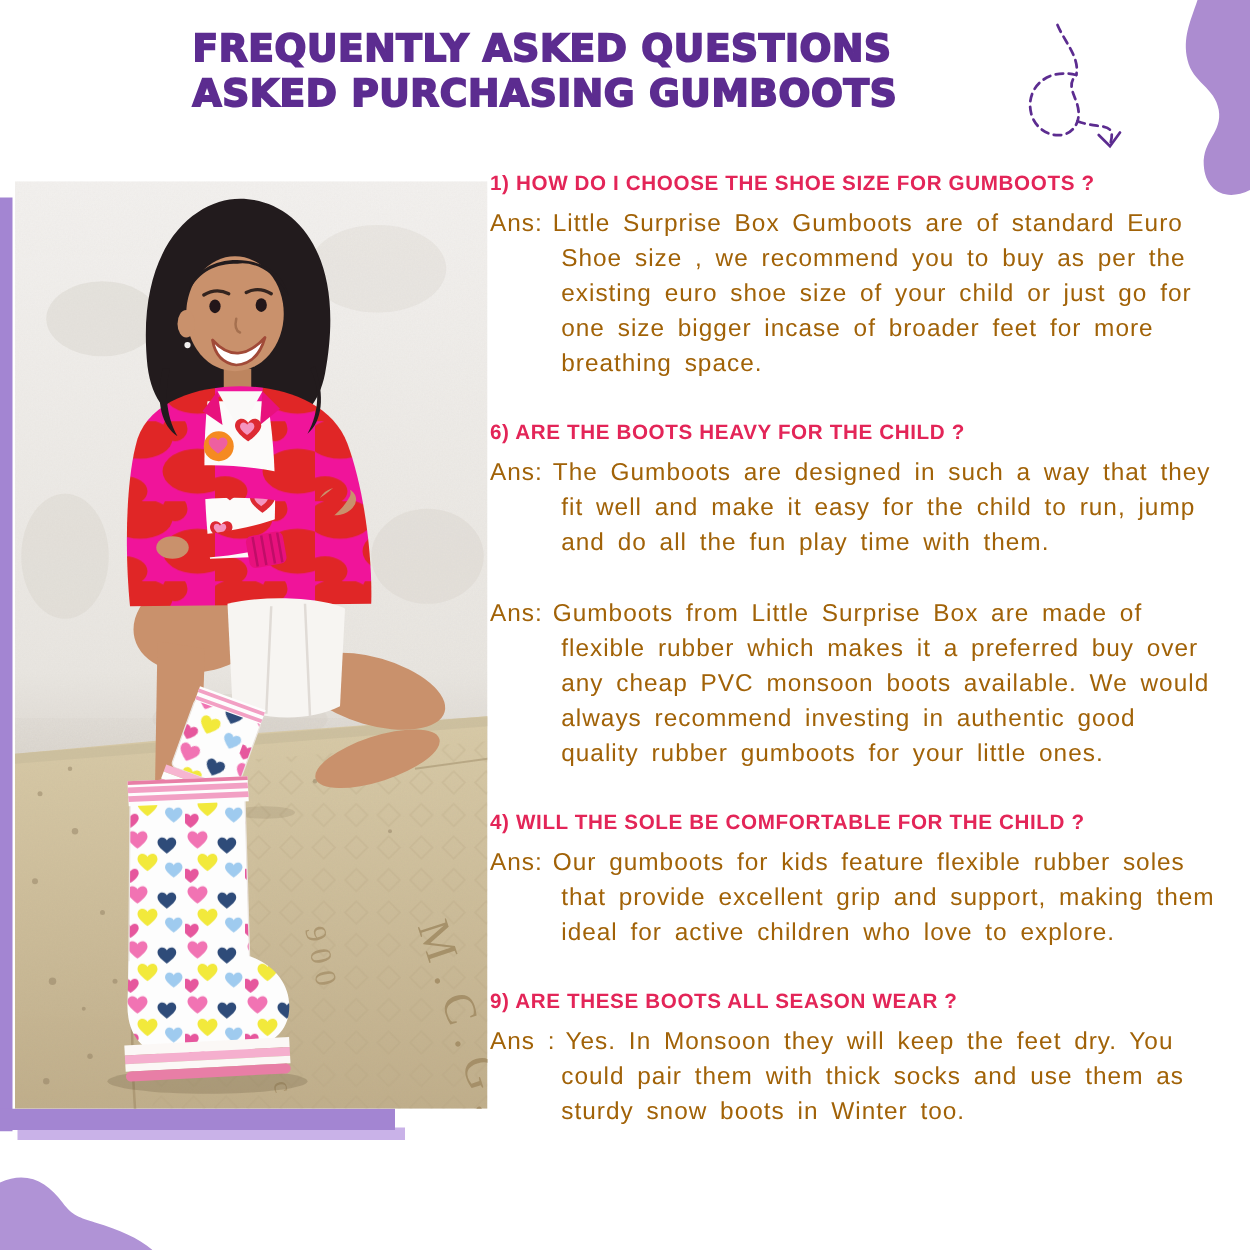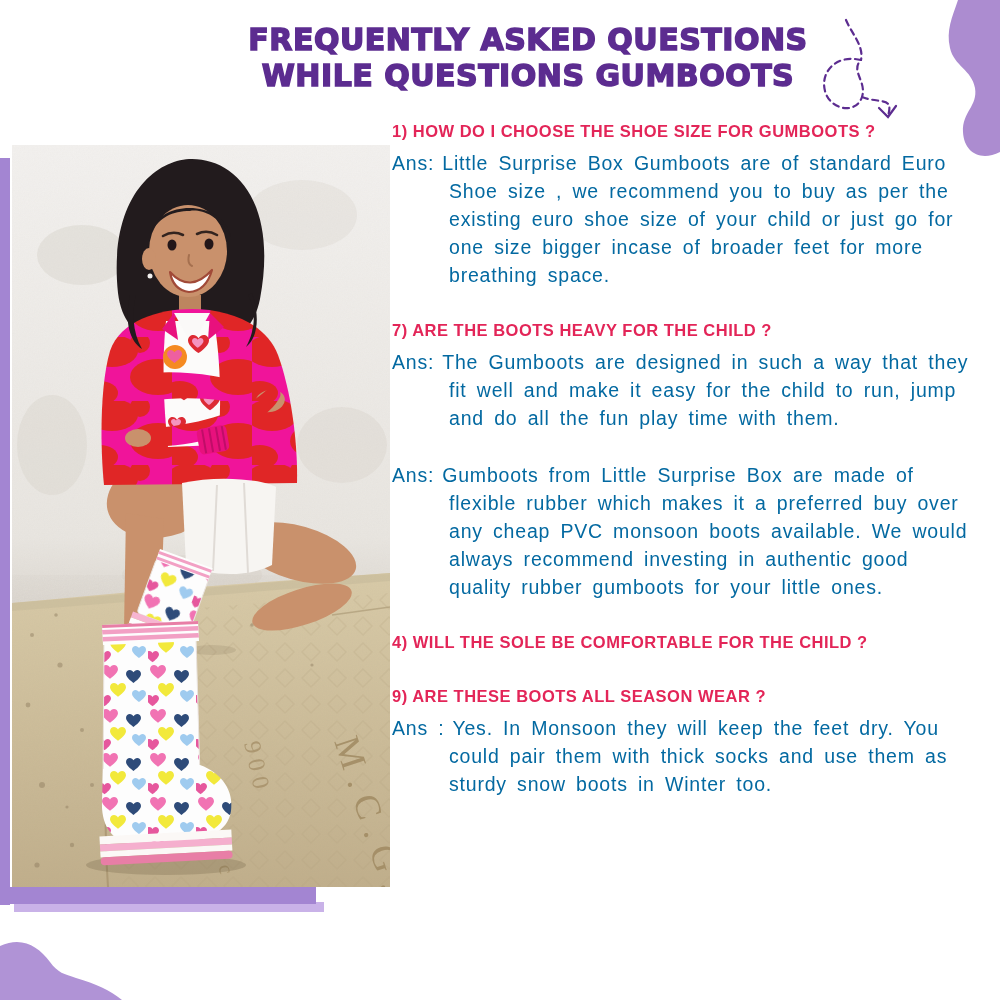--- a/index.html
+++ b/index.html
@@ -1,57 +1,57 @@
 <!DOCTYPE html>
 <html><head>
 <meta charset="utf-8">
 <style>
   html,body{margin:0;padding:0;background:#ffffff;}
   .canvas{position:relative;width:1000px;height:1000px;background:#ffffff;overflow:hidden;
           font-family:"Liberation Sans",sans-serif;}
 
   
-  .title-wrap{position:absolute;left:178px;top:22px;width:700px;text-align:center;}
+  .title-wrap{position:absolute;left:154px;top:22px;width:700px;}
   .title-line{font-family:"DejaVu Sans",sans-serif;font-weight:bold;font-size:30px;line-height:36px;
               color:#5C2C90;-webkit-text-stroke:1.5px #5C2C90;letter-spacing:0.5px;white-space:nowrap;}
   .arrow-doodle{position:absolute;left:812px;top:16px;}
 
   
   .blob-tr{position:absolute;right:0;top:0;}
   .blob-bl{position:absolute;left:0;top:938px;}
   .side-strip{position:absolute;left:0;top:158px;width:10px;height:747px;background:#A385D2;}
   .bar-light{position:absolute;left:14px;top:902px;width:310px;height:10px;background:#C9B2E8;}
   .bar-dark{position:absolute;left:0;top:887px;width:316px;height:17px;background:#A385D2;}
 
   
   .photo-frame{position:absolute;left:12px;top:145px;width:378px;height:742px;margin:0;}
   .photo-frame svg{display:block;}
 
   
   .faq{position:absolute;left:392px;top:119px;width:580px;}
   .faq-item{margin:0 0 29px 0;}
-  .faq-q{margin:0 0 5px 0;color:#E32558;font-size:16.5px;font-weight:bold;letter-spacing:0.5px;
+  .faq-q{margin:16px 0 5px 0;color:#E32558;font-size:16.5px;font-weight:bold;letter-spacing:0.5px;
          line-height:25px;padding-left:23px;text-indent:-23px;}
-  .faq-a{margin:0;color:#0369a1;font-size:19.5px;line-height:28px;letter-spacing:0.8px;word-spacing:4px;
+  .faq-a{margin:0;color:#a16207;font-size:19.5px;line-height:28px;letter-spacing:0.8px;word-spacing:4px;
          padding-left:57px;text-indent:-57px;}
   .ans-label{padding-right:8px;}
 </style>
 </head>
 <body>
 
 <div class="canvas">
 
   <svg class="blob-tr" width="72" height="170" viewBox="0 0 72 170">
     <path d="M72,0 L30,0 C24,18 18,30 22,48 C26,66 44,70 47,88 C50,106 34,112 35,132
              C36,152 52,162 72,152 Z" fill="#AC8CD0"></path>
   </svg>
 
   <header class="title-wrap">
     <div class="title-line">FREQUENTLY ASKED QUESTIONS</div>
-    <div class="title-line">WHILE QUESTIONS GUMBOOTS</div>
+    <div class="title-line">ASKED PURCHASING GUMBOOTS</div>
   </header>
 
   <svg class="arrow-doodle" width="100" height="108" viewBox="0 0 100 108">
     <g fill="none" stroke="#5C2C90" stroke-width="2.2" stroke-linecap="round">
       <path d="M34,4 C40,18 52,30 49,44" stroke-dasharray="6 4.5"></path>
       <path d="M49,44 C24,38 8,56 13,75 C18,94 44,99 50,81 C55,65 38,55 49,44" stroke-dasharray="6 4.5"></path>
       <path d="M50,81 C68,88 82,80 76,100" stroke-dasharray="6 4.5"></path>
       <path d="M67,92 L76,101 L84,90"></path>
     </g>
   </svg>
@@ -237,30 +237,31 @@
     <path d="M0,8 C22,-2 38,8 50,24 C58,35 64,36 76,40 C96,46 110,52 122,62 L0,62 Z" fill="#B093D6"></path>
   </svg>
 
   <main class="faq">
     <section class="faq-item">
       <h3 class="faq-q">1) HOW DO I CHOOSE THE SHOE SIZE FOR GUMBOOTS ?</h3>
       <p class="faq-a"><span class="ans-label">Ans:</span><span>Little Surprise Box Gumboots are of standard Euro Shoe size , we recommend you to buy as per the existing euro shoe size of your child or just go for one size bigger incase of broader feet for more breathing space.</span></p>
     </section>
 
     <section class="faq-item">
-      <h3 class="faq-q">7) ARE THE BOOTS HEAVY FOR THE CHILD ?</h3>
+      <h3 class="faq-q">6) ARE THE BOOTS HEAVY FOR THE CHILD ?</h3>
       <p class="faq-a"><span class="ans-label">Ans:</span><span>The Gumboots are designed in such a way that they fit well and make it easy for the child to run, jump and do all the fun play time with them.</span></p>
     </section>
 
     <section class="faq-item">
       <p class="faq-a"><span class="ans-label">Ans:</span><span>Gumboots from Little Surprise Box are made of flexible rubber which makes it a preferred buy over any cheap PVC monsoon boots available. We would always recommend investing in authentic good quality rubber gumboots for your little ones.</span></p>
     </section>
 
     <section class="faq-item">
       <h3 class="faq-q">4) WILL THE SOLE BE COMFORTABLE FOR THE CHILD ?</h3>
+      <p class="faq-a"><span class="ans-label">Ans:</span><span>Our gumboots for kids feature flexible rubber soles that provide excellent grip and support, making them ideal for active children who love to explore.</span></p>
     </section>
 
     <section class="faq-item">
       <h3 class="faq-q">9) ARE THESE BOOTS ALL SEASON WEAR ?</h3>
       <p class="faq-a"><span class="ans-label">Ans :</span><span>Yes. In Monsoon they will keep the feet dry. You could pair them with thick socks and use them as sturdy snow boots in Winter too.</span></p>
     </section>
   </main>
 
 </div>
 

